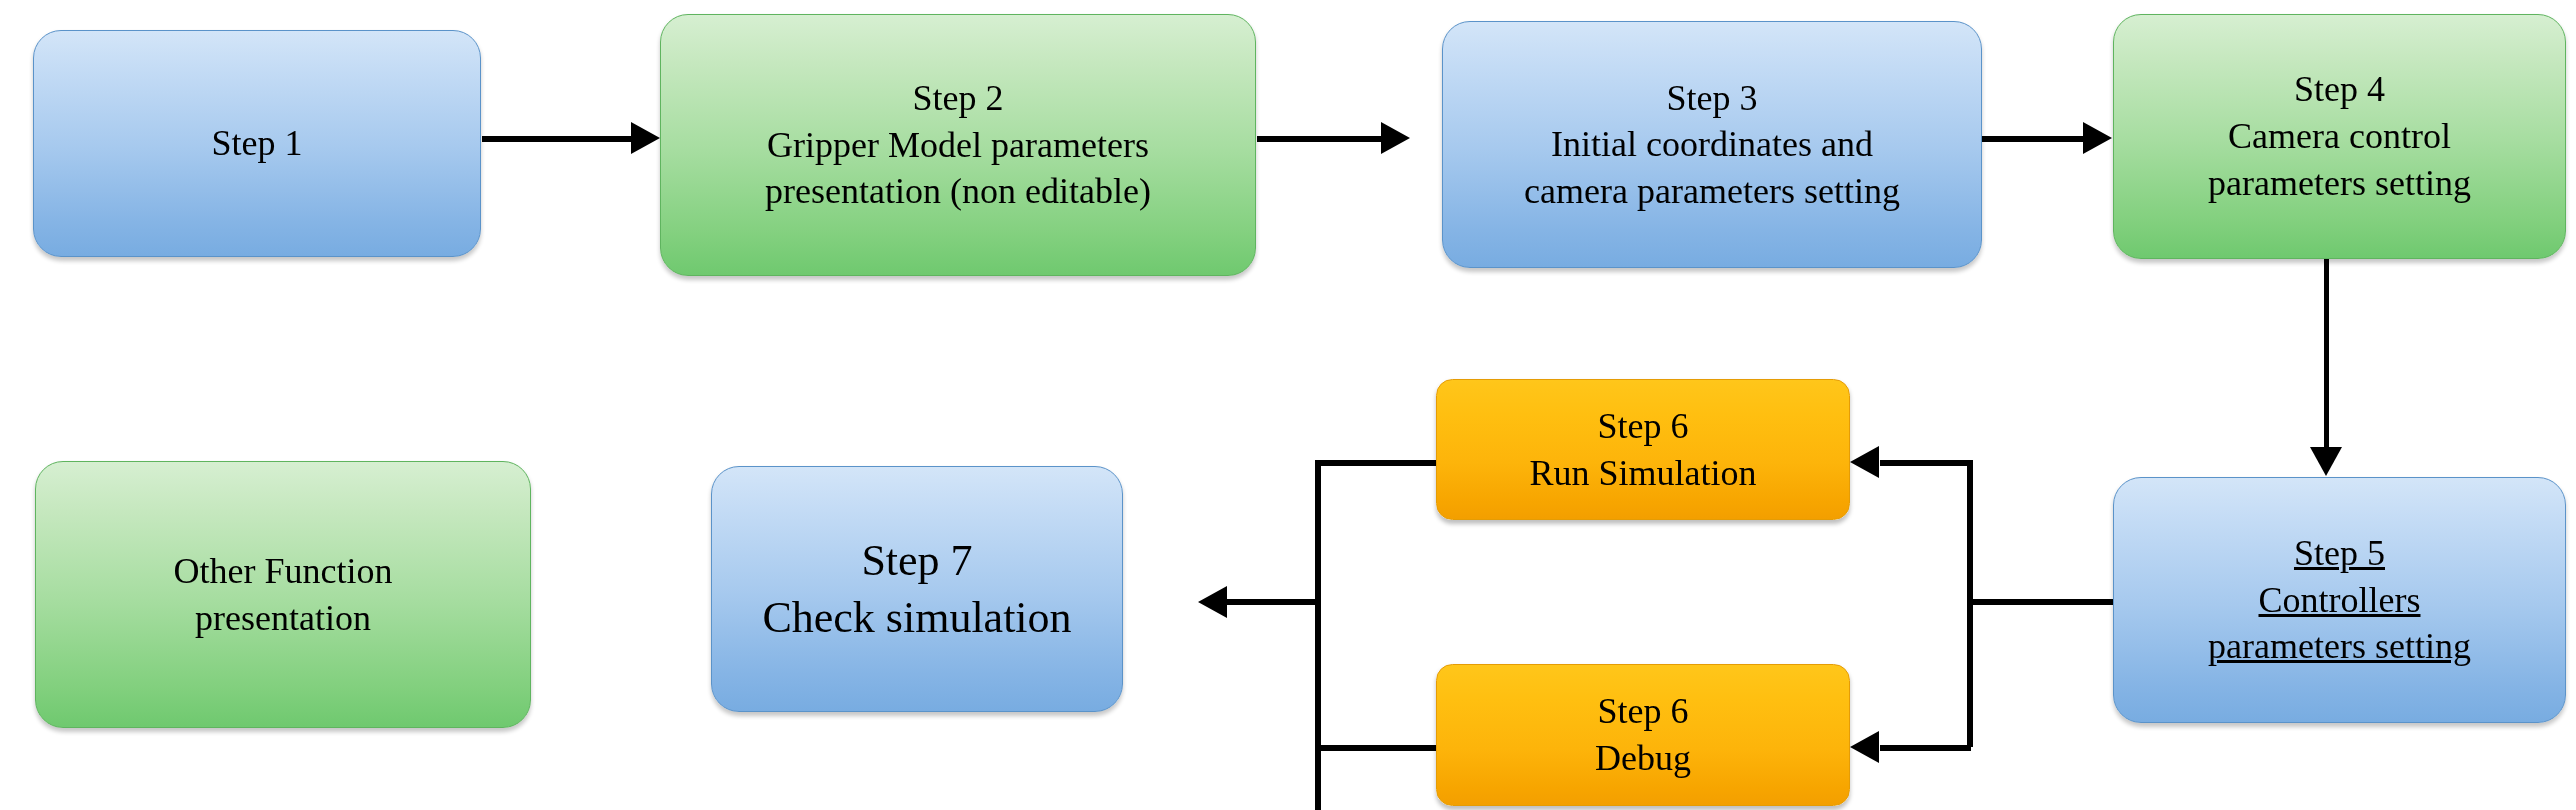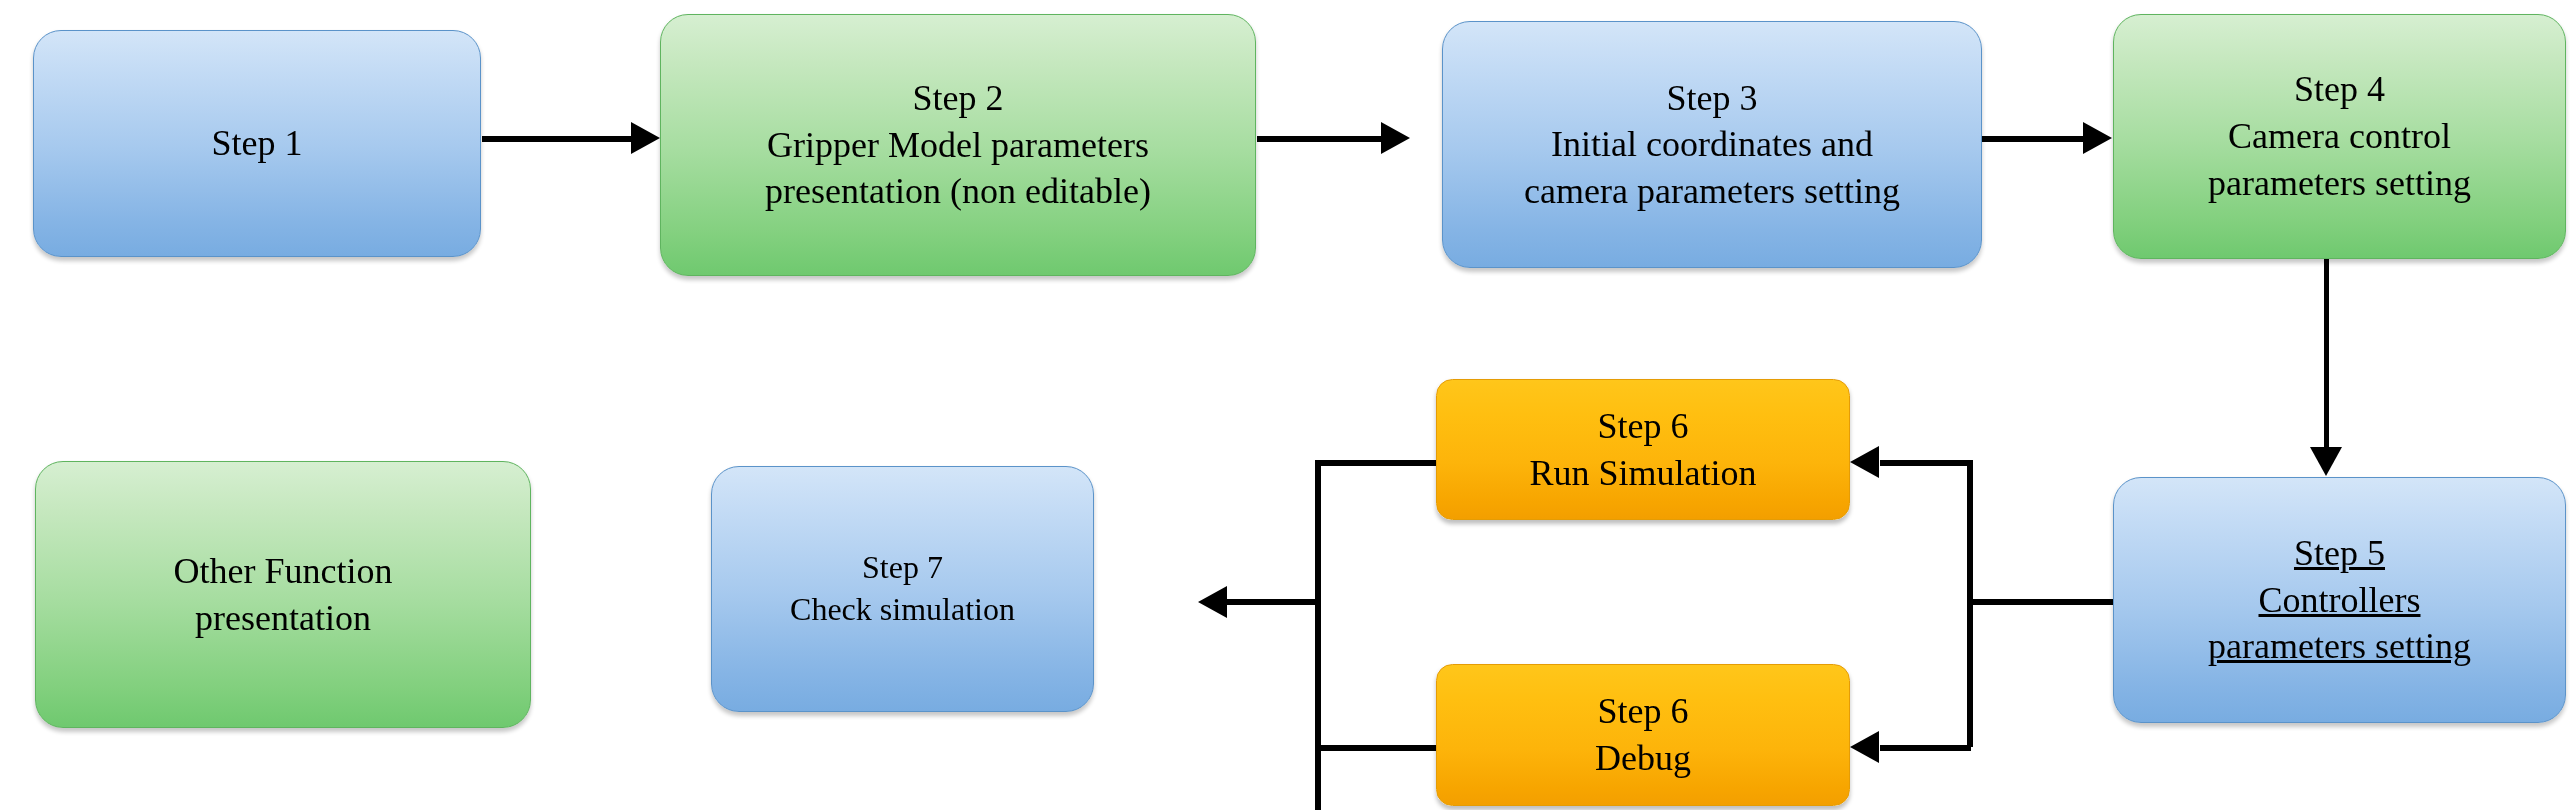--- a/index.html
+++ b/index.html
@@ -121,21 +121,21 @@
   </div>
 
   <div class="conn v" style="left:2324px; top:257px; width:5px; height:191px;"></div>
   <div class="arrow down" style="left:2310px; top:447px;"></div>
 
   <div class="node green" style="left:14px; top:461px; width:496px; height:267px; font-size:36px;margin-left:21px;">
     <span class="ln">Other Function</span>
     <span class="ln">presentation</span>
   </div>
 
-  <div class="node blue" style="left:711px; top:466px; width:383px; height:246px; font-size:32px;">
+  <div class="node blue" style="left:711px; top:466px; width:412px; height:246px; font-size:44px;">
     <span class="ln">Step 7</span>
     <span class="ln">Check simulation</span>
   </div>
 
   <div class="conn v" style="left:1315px; top:460px; height:443px; height:444px;"></div>
   <div class="conn h" style="left:1315px; top:460px; width:124px;"></div>
   <div class="conn h" style="left:1315px; top:745px; width:124px;"></div>
   <div class="conn h" style="left:1227px; top:599px; width:91px;"></div>
   <div class="arrow left" style="left:1198px; top:586px;"></div>
 

